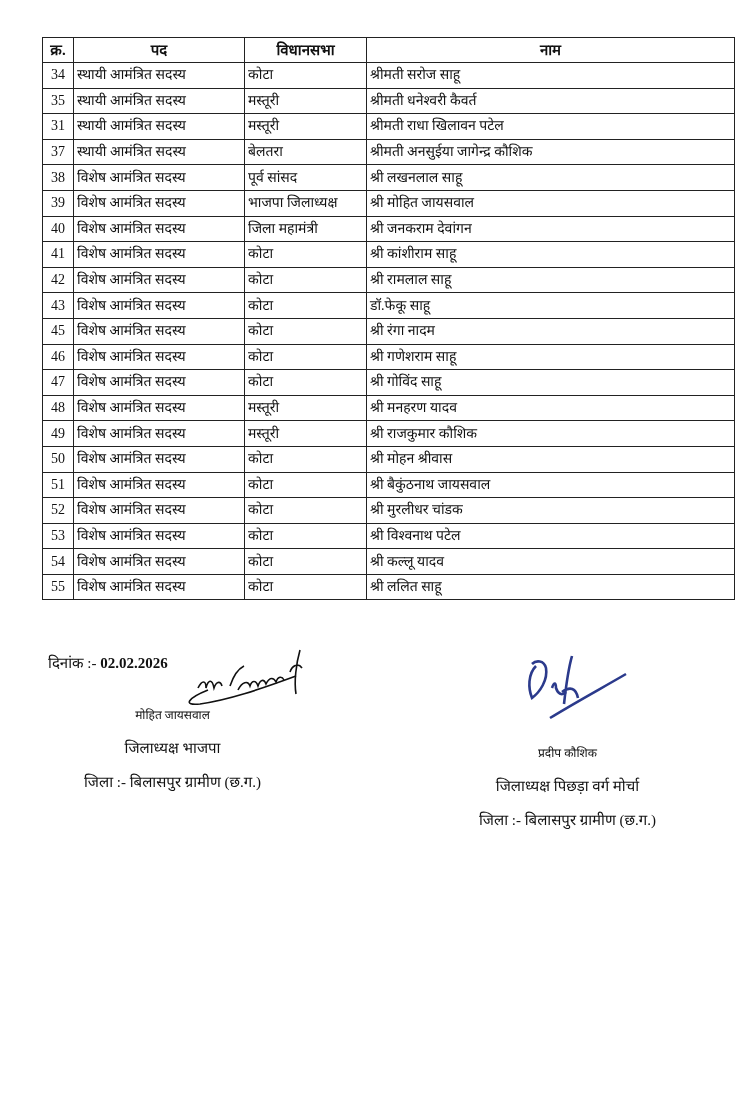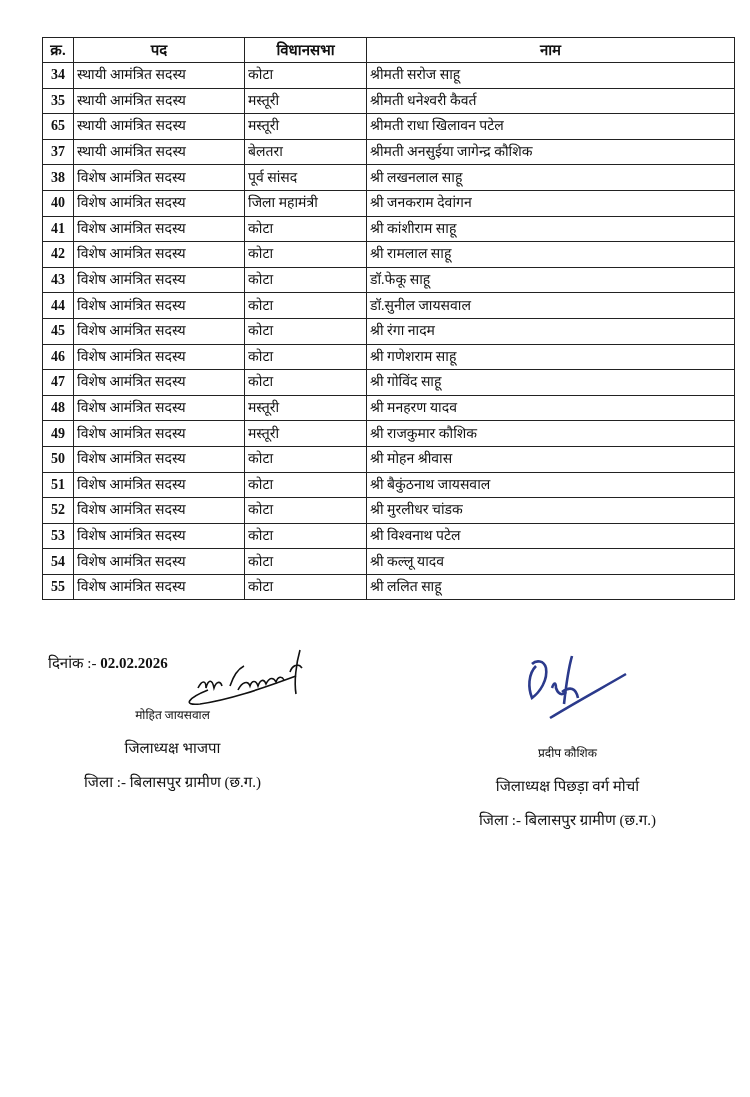--- a/index.html
+++ b/index.html
@@ -13,21 +13,21 @@
       font-size: 14px;
       border-radius: 23px;
     }
     .doc-table th, .doc-table td {
       border: 1.5px solid #222; padding: 0 3px; height: 24.6px;
       white-space: nowrap; overflow: hidden; line-height: 24px;
     }
     .doc-table th {
       font-weight: bold; text-align: center; font-size: 15px; height: 24px;
     }
-    .doc-table td.num { text-align: center; font-weight: bold; padding: 0; }
+    .doc-table td.num { text-align: center; font-weight: normal; padding: 0; }
     .doc-table td { font-weight: normal; }
     col.c-num { width: 31px; }
     col.c-post { width: 171px; }
     col.c-constituency { width: 122px; }
     col.c-name { width: auto; }
 
     .date-line {
       position: absolute; left: 48px; top: 652px; font-size: 15px; font-weight: bold;
     }
     .date-line .lbl { font-weight: normal; }
@@ -65,38 +65,44 @@
         <td>कोटा</td>
         <td>श्रीमती सरोज साहू</td>
       </tr>
       <tr>
         <td class="num">35</td>
         <td>स्थायी आमंत्रित सदस्य</td>
         <td>मस्तूरी</td>
         <td>श्रीमती धनेश्वरी कैवर्त</td>
       </tr>
       <tr>
-        <td class="num">65</td>
+        <td class="num">31</td>
         <td>स्थायी आमंत्रित सदस्य</td>
         <td>मस्तूरी</td>
         <td>श्रीमती राधा खिलावन पटेल</td>
       </tr>
       <tr>
         <td class="num">37</td>
         <td>स्थायी आमंत्रित सदस्य</td>
         <td>बेलतरा</td>
         <td>श्रीमती अनसुईया जागेन्द्र कौशिक</td>
       </tr>
       <tr>
         <td class="num">38</td>
         <td>विशेष आमंत्रित सदस्य</td>
         <td>पूर्व सांसद</td>
         <td>श्री लखनलाल साहू</td>
       </tr>
       <tr>
+        <td class="num">39</td>
+        <td>विशेष आमंत्रित सदस्य</td>
+        <td>भाजपा जिलाध्यक्ष</td>
+        <td>श्री मोहित जायसवाल</td>
+      </tr>
+      <tr>
         <td class="num">40</td>
         <td>विशेष आमंत्रित सदस्य</td>
         <td>जिला महामंत्री</td>
         <td>श्री जनकराम देवांगन</td>
       </tr>
       <tr>
         <td class="num">41</td>
         <td>विशेष आमंत्रित सदस्य</td>
         <td>कोटा</td>
         <td>श्री कांशीराम साहू</td>
@@ -105,26 +111,20 @@
         <td class="num">42</td>
         <td>विशेष आमंत्रित सदस्य</td>
         <td>कोटा</td>
         <td>श्री रामलाल साहू</td>
       </tr>
       <tr>
         <td class="num">43</td>
         <td>विशेष आमंत्रित सदस्य</td>
         <td>कोटा</td>
         <td>डॉ.फेकू साहू</td>
-      </tr>
-      <tr>
-        <td class="num">44</td>
-        <td>विशेष आमंत्रित सदस्य</td>
-        <td>कोटा</td>
-        <td>डॉ.सुनील जायसवाल</td>
       </tr>
       <tr>
         <td class="num">45</td>
         <td>विशेष आमंत्रित सदस्य</td>
         <td>कोटा</td>
         <td>श्री रंगा नादम</td>
       </tr>
       <tr>
         <td class="num">46</td>
         <td>विशेष आमंत्रित सदस्य</td>

